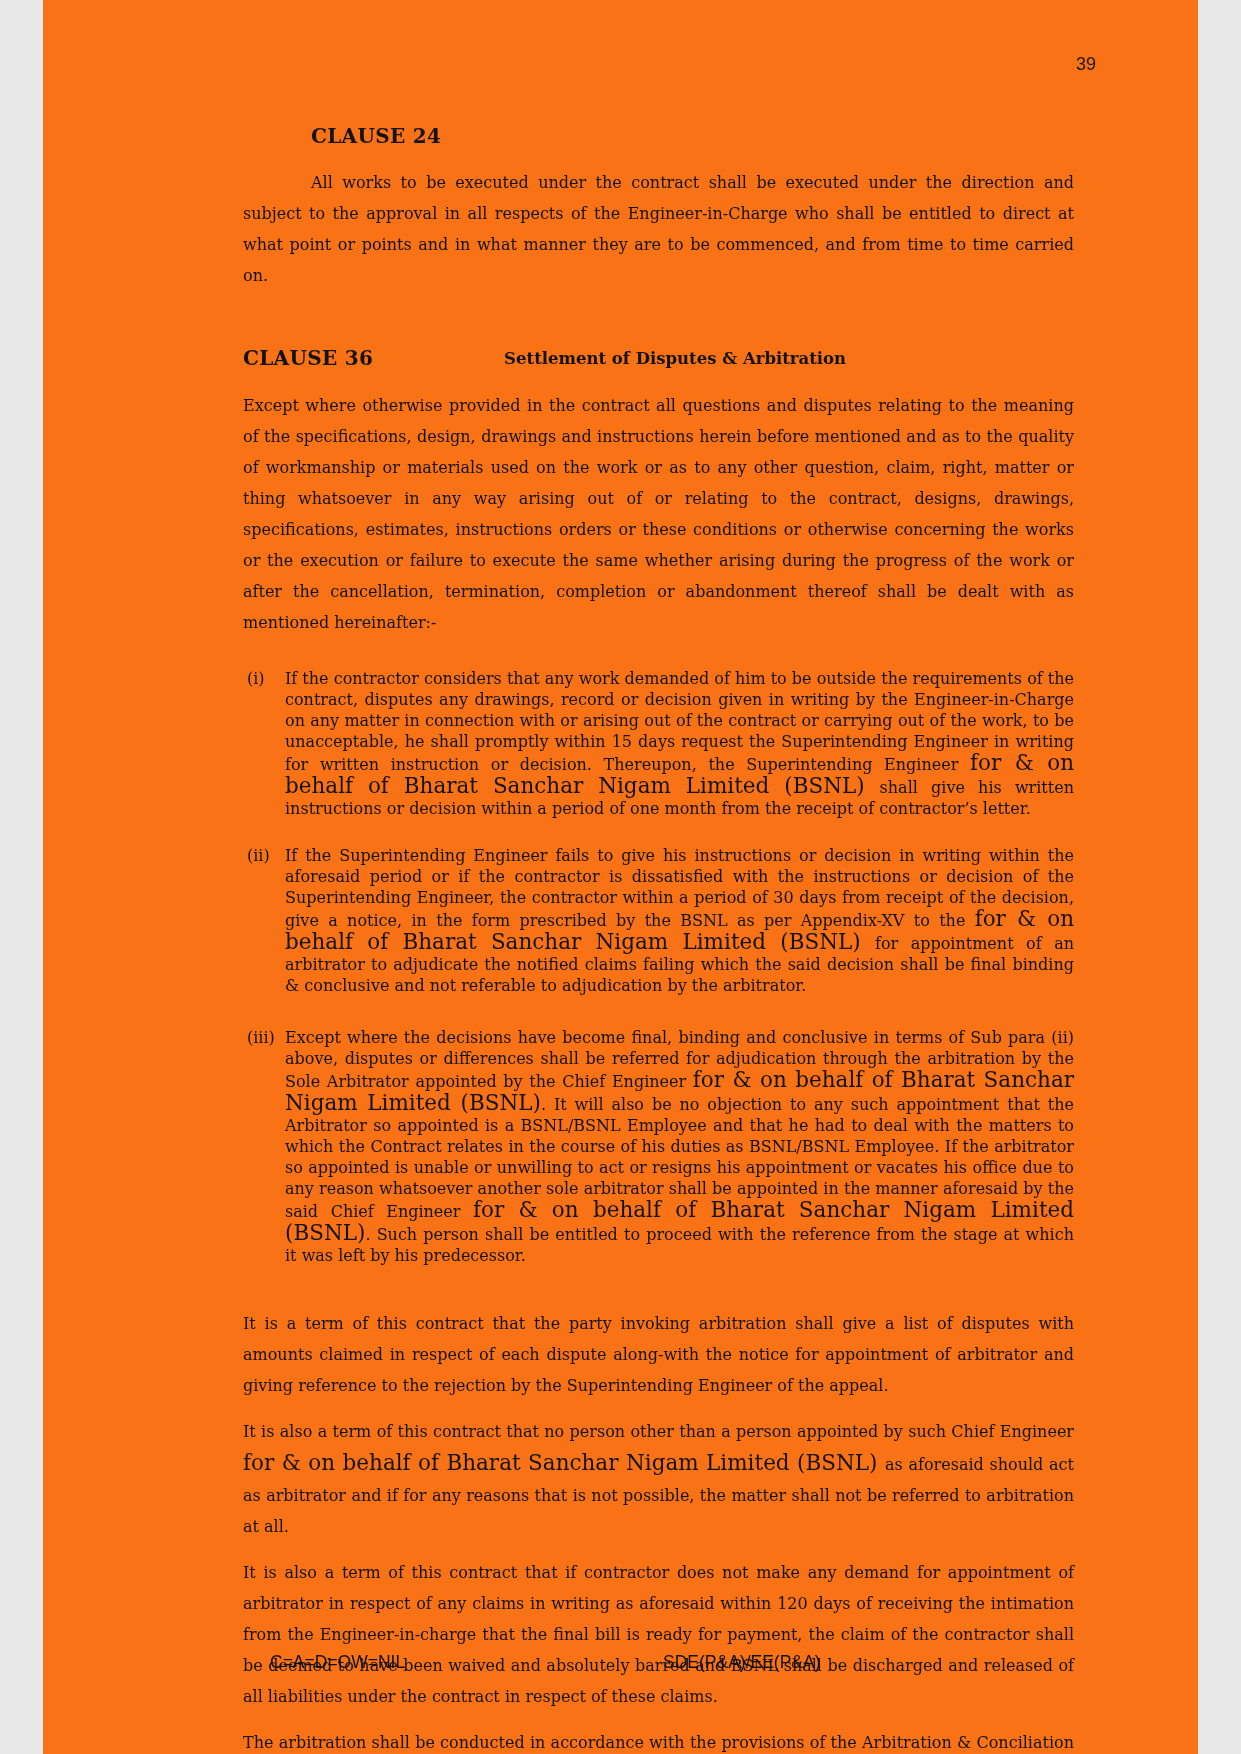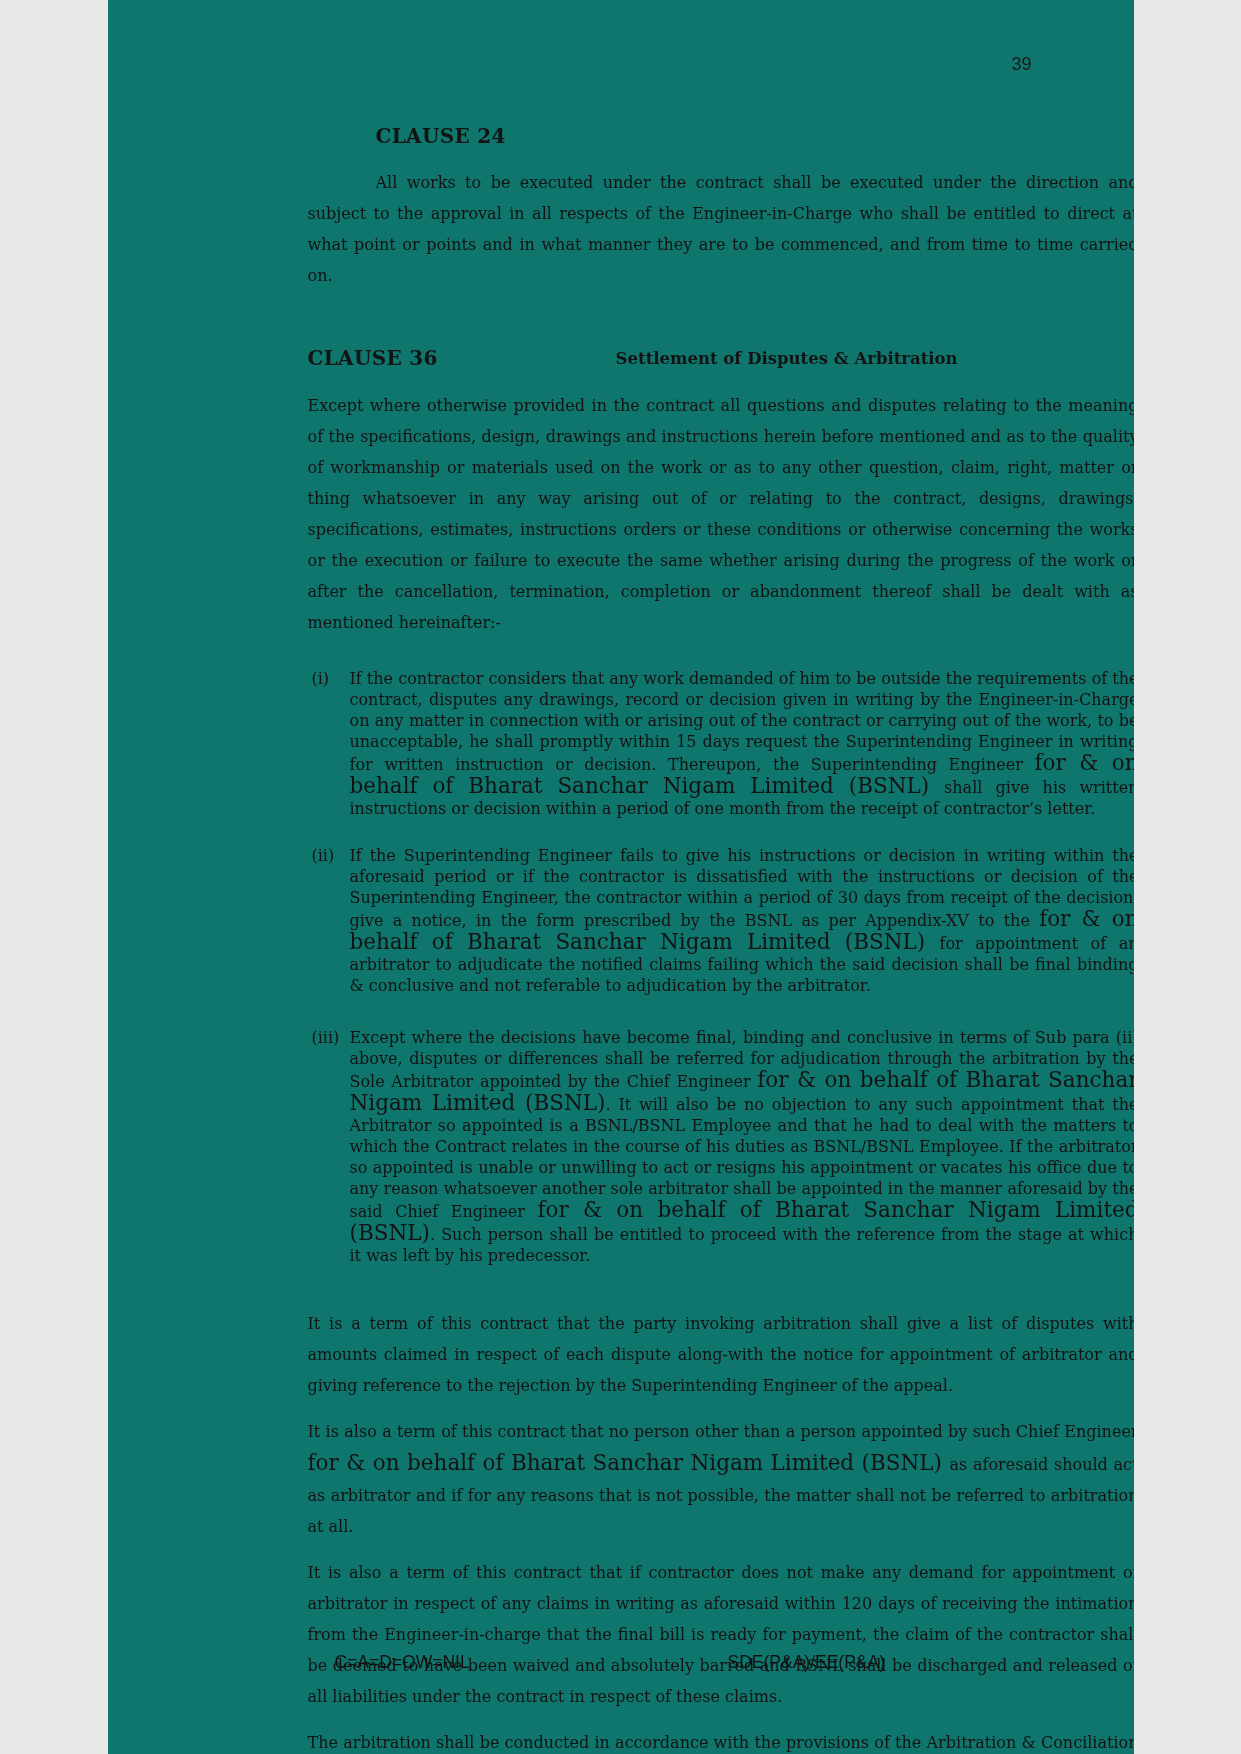--- a/index.html
+++ b/index.html
@@ -2,24 +2,24 @@
 <html><head>
 <meta charset="utf-8">
 <style>
   html, body {
     margin: 0;
     padding: 0;
     background: #e8e8e8;
   }
   .page {
     position: relative;
-    width: 1026px;
+    width: 1155px;
     height: 1754px;
     margin: 0 auto;
-    background: #0f766e;
+    background: #f97316;
     color: #131313;
     font-family: "DejaVu Serif", serif;
     font-size: 16px;
     overflow: hidden;
     box-sizing: border-box;
   }
   .page-number {
     position: absolute;
     top: 54px;
     right: 102px;
@@ -64,21 +64,20 @@
     letter-spacing: 0.3px;
   }
   .clause25-title {
     position: absolute;
     left: 52%;
     transform: translateX(-50%);
     top: 3px;
     font-size: 16.5px;
     font-weight: bold;
     white-space: nowrap;
-    margin-left: 47px;
   }
   .intro { margin-top: 20px; }
   .list-item {
     display: flex;
     align-items: flex-start;
   }
   .li-1 { margin-top: 30px; }
   .li-2 { margin-top: 26px; }
   .li-3 { margin-top: 31px; }
   .list-marker {

